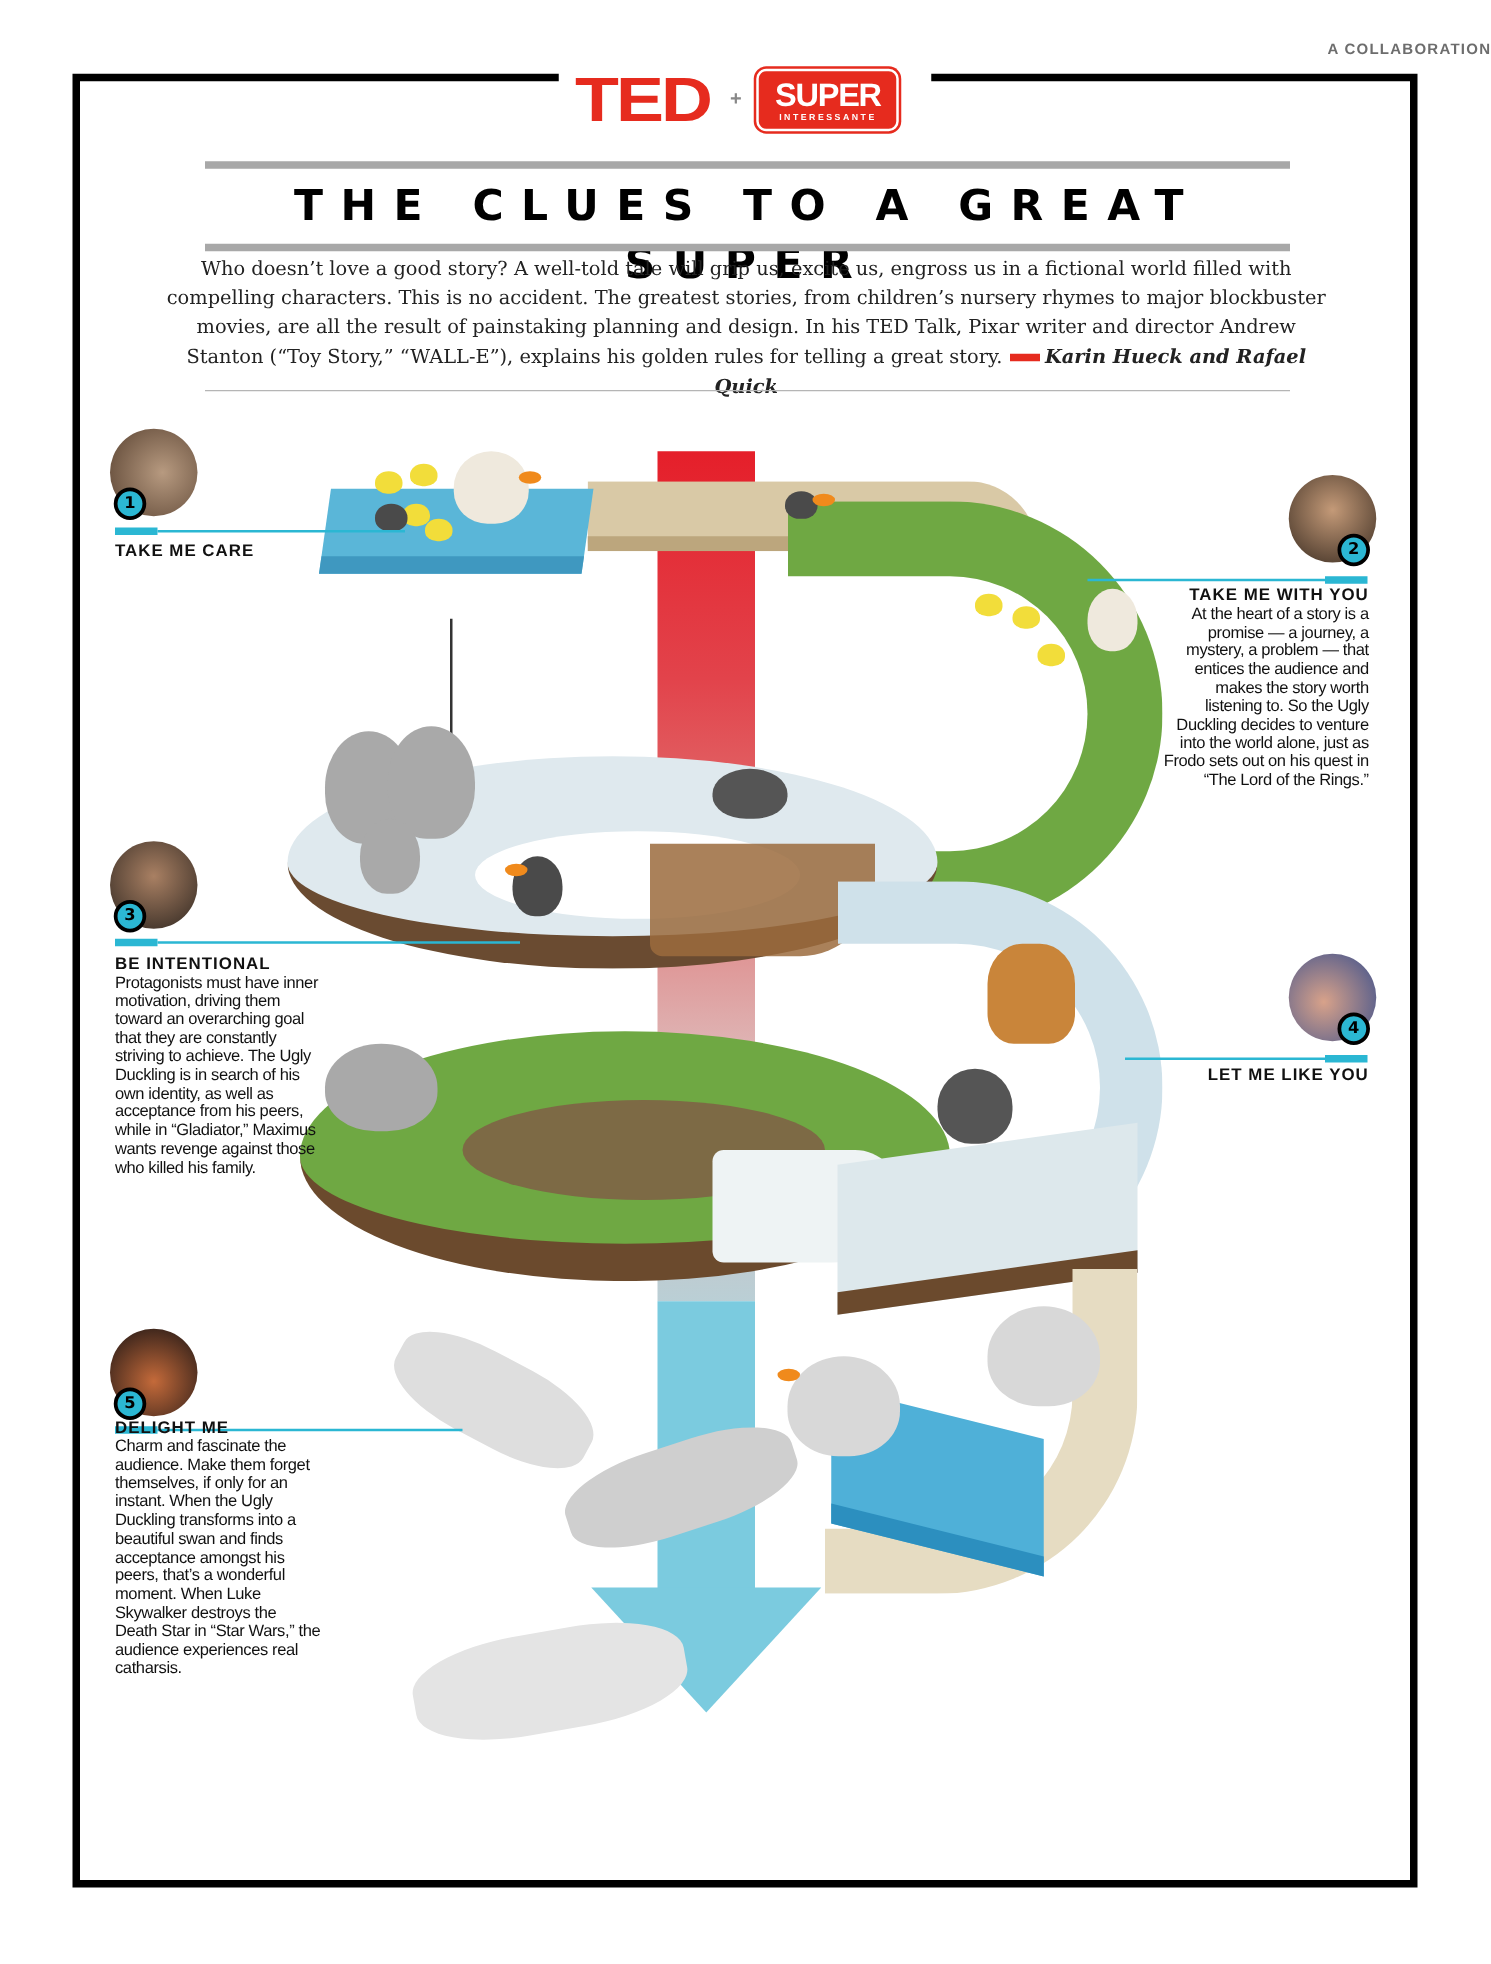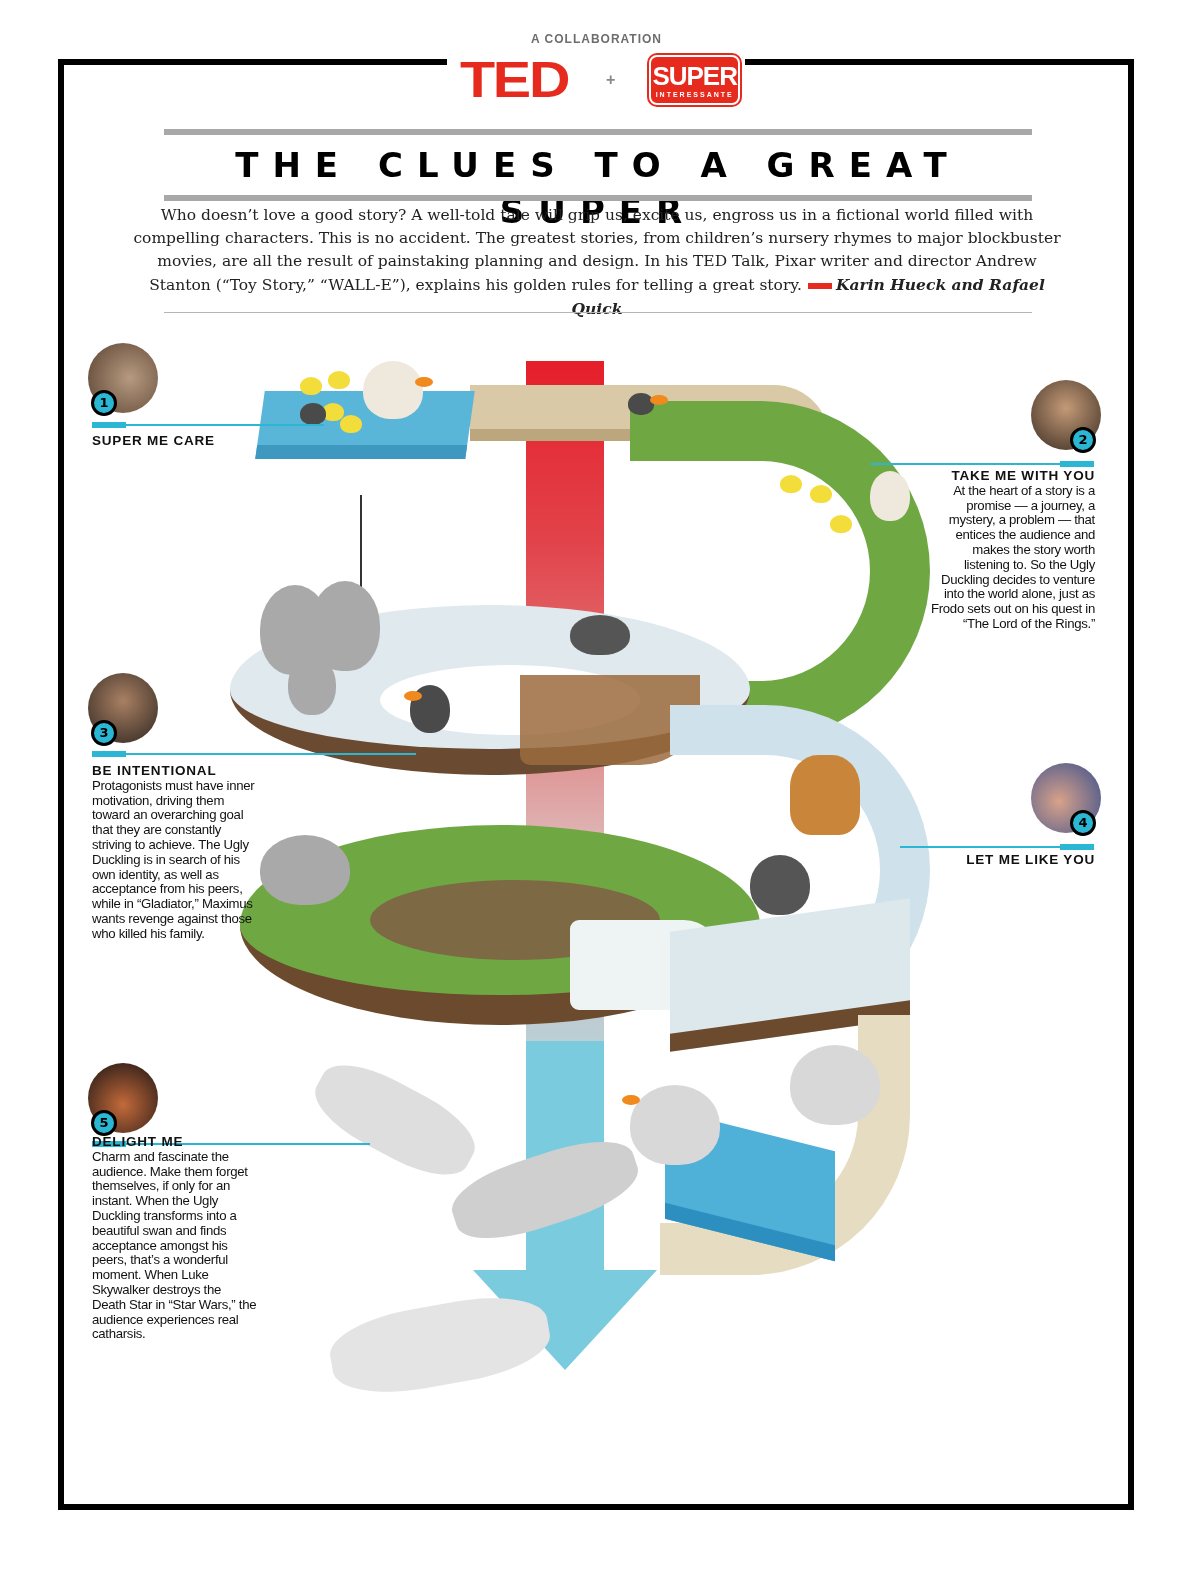--- a/index.html
+++ b/index.html
@@ -1,25 +1,25 @@
 <!DOCTYPE html>
 <html><head>
 <meta charset="utf-8">
 <style>
   * { box-sizing: border-box; margin: 0; padding: 0; }
   html, body { width: 1193px; height: 1571px; background: #ffffff; overflow: hidden; }
   body { position: relative; font-family: "Liberation Sans", sans-serif; color: #111; }
 
-  .collab { position: absolute; top: 32px; left: 0; width: 1193px; text-align: center;
+  .collab { position: absolute; top: 32px; left: 0; width: 1193px; text-align: right;
     font-family: "Liberation Sans", sans-serif; font-size: 12px; font-weight: bold; letter-spacing: 1px; color: #6d6d6d; }
 
   .frame { position: absolute; left: 58px; top: 59px; width: 1076px; height: 1451px; border: 6px solid #000; }
   .logo-gap { position: absolute; left: 447px; top: 52px; width: 298px; height: 20px; background: #fff; }
 
-  .logos { position: absolute; top: 56px; left: 460px; width: 280px; height: 48px; display: flex; align-items: center; gap: 22px; }
+  .logos { position: absolute; top: 56px; left: 460px; width: 280px; height: 48px; display: flex; align-items: center; }
   .ted { font-family: "Liberation Sans", sans-serif; font-weight: 900; font-size: 50px; color: #e62b1e; letter-spacing: -2px; line-height: 48px; transform: scaleX(1.15); transform-origin: left center; }
   .plus { font-size: 16px; color: #888; margin-left: 30px; margin-right: 12px; font-weight: bold; }
   .super { width: 114px; height: 50px; border-radius: 8px; background: #e62b1e; border: 2px solid #fff; box-shadow: 0 0 0 2px #e62b1e;
     display: flex; flex-direction: column; align-items: center; justify-content: center; color: #fff; }
   .super .s1 { font-size: 26px; font-weight: 900; line-height: 28px; letter-spacing: -1px; }
   .super .s2 { font-size: 7px; font-weight: bold; letter-spacing: 2px; line-height: 9px; }
 
   .rule { position: absolute; left: 164px; width: 868px; height: 6px; background: #a8a8a8; }
   .title { position: absolute; top: 142px; left: 164px; width: 868px; text-align: center; font-family: "DejaVu Sans", sans-serif;
     font-weight: bold; font-size: 34px; letter-spacing: 14px; color: #000; line-height: 46px; }
@@ -171,21 +171,21 @@
   <div class="bird swan-f1"></div>
   <div class="bird swan-f2"></div>
   <div class="bird swan-f3"></div>
 </div>
 
 <div class="photo" style="left:88px;top:343px;background:radial-gradient(circle at 60% 50%,#b79a80,#5a4332)" title="wizard-of-oz-dorothy"></div>
 <div class="badge" style="left:91px;top:390px">1</div>
 <div class="stub" style="left:92px;top:422px;width:34px"></div>
 <div class="line" style="left:126px;top:424px;width:198px"></div>
 <div class="callout" style="left:92px;top:434px;width:170px">
-  <span class="head">SUPER ME CARE</span>
+  <span class="head">TAKE ME CARE</span>
 </div>
 
 <div class="photo" style="left:1031px;top:380px;background:radial-gradient(circle at 50% 40%,#c49a78,#3b2d22)" title="lord-of-the-rings-frodo"></div>
 <div class="badge" style="left:1070px;top:427px">2</div>
 <div class="line" style="left:870px;top:463px;width:190px"></div>
 <div class="stub" style="left:1060px;top:461px;width:34px"></div>
 <div class="callout right" style="left:930px;top:469px;width:165px">
   <span class="head">TAKE ME WITH YOU</span>
   <span>At the heart of a story is a promise — a journey, a mystery, a problem — that entices the audience and makes the story worth listening to. So the Ugly Duckling decides to venture into the world alone, just as Frodo sets out on his quest in “The Lord of the Rings.”</span>
 </div>

